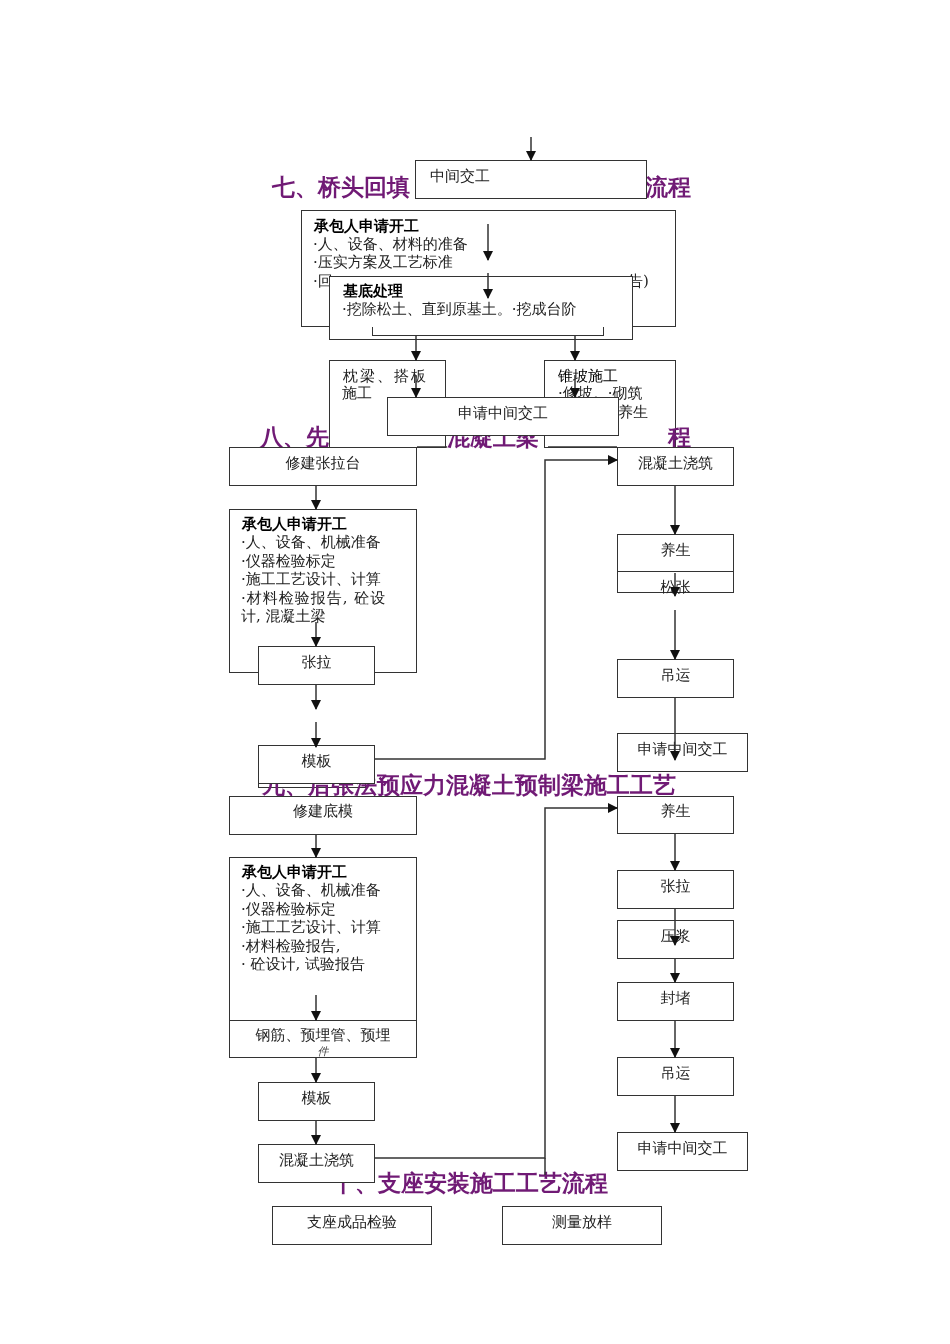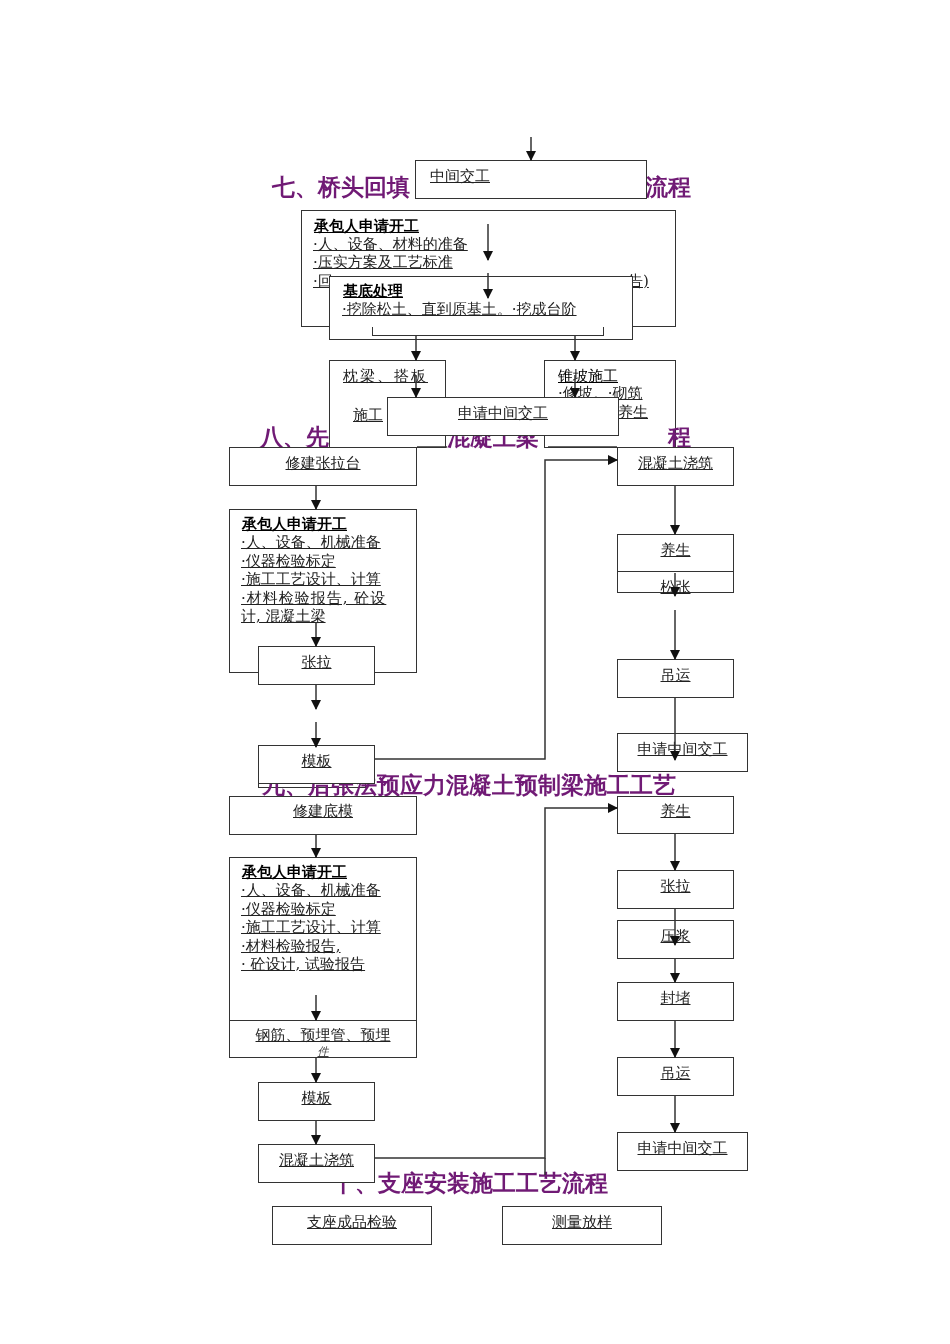--- a/index.html
+++ b/index.html
@@ -1,18 +1,18 @@
 <!DOCTYPE html>
 <html><head>
 <meta charset="utf-8">
 <style>
   html, body { margin:0; padding:0; background:#ffffff; }
   body { width:950px; height:1344px; position:relative; overflow:hidden;
          font-family:"DejaVu Serif","Liberation Serif",serif; color:#111; }
-  .abs { position:absolute;text-decoration:underline; }
+  .abs { position:absolute; }
   .box { position:absolute; border:1.5px solid #333; background:#fff; box-sizing:border-box; }
   .center { text-align:center; }
   .lbl { font-size:15px; line-height:18px; color:#222; }
   .heading { position:absolute; font-family:"DejaVu Sans","Liberation Sans",sans-serif;
              font-weight:bold; font-size:23px; line-height:26px; color:#701a75; white-space:nowrap;text-align:center; }
   .bold-t { font-family:"DejaVu Sans","Liberation Sans",sans-serif; font-weight:bold; font-size:15px; color:#000; }
   .pre { white-space:pre; }
   svg.overlay { position:absolute; left:0; top:0; pointer-events:none; }
 </style>
 </head>
@@ -35,21 +35,21 @@
 </div>
 
 <div class="box" style="left:415px;top:160px;width:232px;height:39px;">
   <div class="abs lbl" style="left:14px;top:6px;">中间交工</div>
 </div>
 
 <div class="abs" style="left:372px;top:327px;width:232px;height:9px;border:1.5px solid #333;border-top:none;box-sizing:border-box;"></div>
 
 <div class="box" style="left:329px;top:360px;width:117px;height:88px;">
   <div class="abs lbl" style="left:13px;top:6px;letter-spacing:2px;">枕梁、搭板</div>
-  <div class="abs lbl" style="left:23px;top:23px;margin-top:22px;">施工</div>
+  <div class="abs lbl" style="left:12px;top:23px;">施工</div>
 </div>
 
 <div class="box" style="left:544px;top:360px;width:132px;height:88px;">
   <div class="abs bold-t" style="left:13px;top:6px;font-weight:normal;font-family:'DejaVu Sans','Liberation Sans',sans-serif;">锥坡施工</div>
   <div class="abs lbl pre" style="left:13px;top:23px;">·修坡。·砌筑</div>
   <div class="abs lbl pre" style="left:73px;top:42px;">养生</div>
 </div>
 
 <div class="heading" style="left:260px;top:424px;">八、先</div>
 <div class="heading" style="left:447px;top:424px;">混凝土梁</div>

